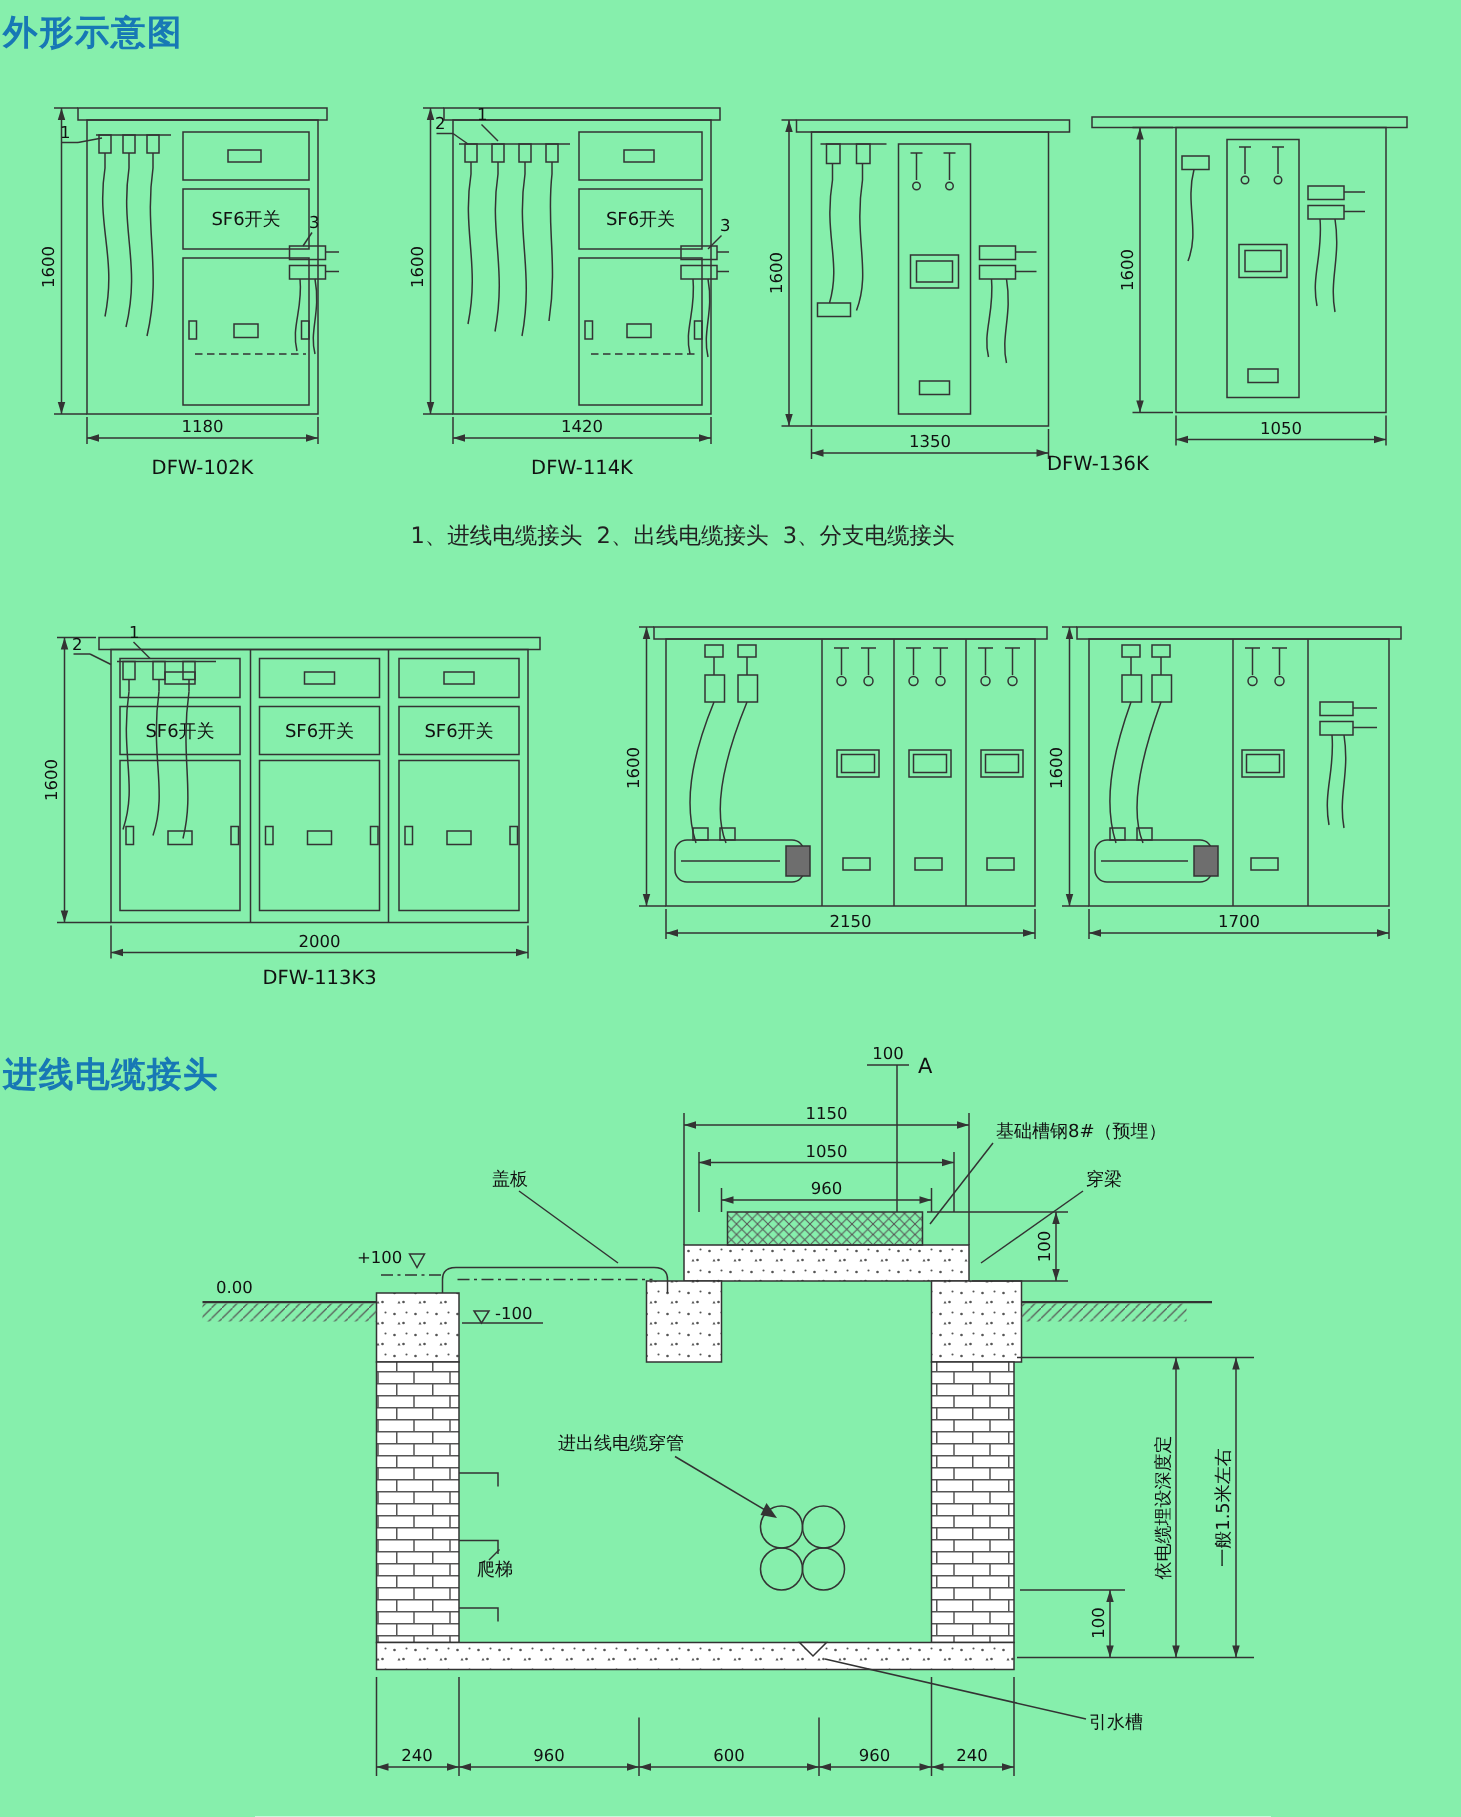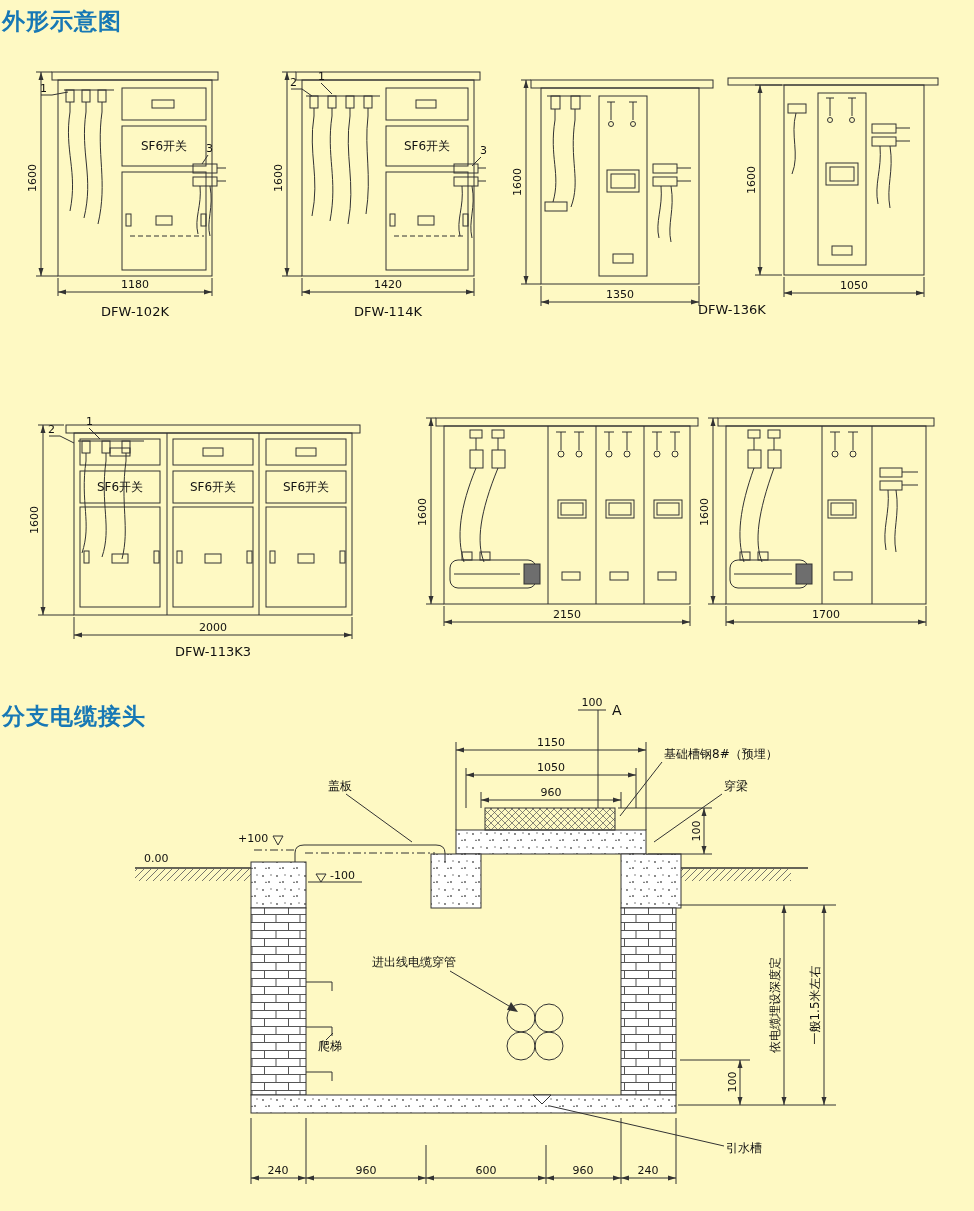--- a/index.html
+++ b/index.html
@@ -1,38 +1,38 @@
 <!DOCTYPE html>
 <html><head>
 <meta charset="utf-8">
 <style>
   *{margin:0;padding:0;box-sizing:border-box}
   html,body{background:#fff}
-  #page{position:relative;width:974px;height:1211px;background:#fef9c3;
+  #page{position:relative;width:974px;height:1211px;background:#86efac;
         font-family:"DejaVu Sans","Liberation Sans",sans-serif;overflow:hidden;color:#111}
   .sec-title{position:absolute;font-size:23px;font-weight:bold;color:#1778b5;letter-spacing:1px;white-space:nowrap}
   .legend{position:absolute;font-size:15px;color:#222;white-space:pre;text-align:center}
   .model-label{position:absolute;font-size:13px;color:#111;white-space:nowrap}
   svg{position:absolute;overflow:visible}
   svg .ln{fill:none;stroke:#333;stroke-width:1}
   svg .lnb{fill:none;stroke:#333;stroke-width:1.5}
   svg .fl{fill:#333;stroke:none}
   svg .dk{fill:#6e6e6e;stroke:#333}
   svg text{font-family:"DejaVu Sans","Liberation Sans",sans-serif;font-size:11px;fill:#111;stroke:none}
   svg .tm{text-anchor:middle}
   svg .ts{font-size:12px}
   svg .tmodel{font-size:13px}
 </style>
 </head>
 <body>
 
 <div id="page">
 
   <div class="sec-title" style="left:2px;top:6px">外形示意图</div>
-  <div class="sec-title" style="left:2px;top:701px">分支电缆接头</div>
+  <div class="sec-title" style="left:2px;top:701px">进线电缆接头</div>
 
   <svg style="left:28px;top:66px" width="212" height="258" viewBox="0 0 212 258">
     <g>
       <line class="ln" x1="13" y1="6" x2="13" y2="210"></line>
       <line class="ln" x1="8" y1="6" x2="24" y2="6"></line>
       <line class="ln" x1="8" y1="210" x2="30" y2="210"></line>
       <path class="fl" d="M13,6 l-2.5,8 h5 z M13,210 l-2.5,-8 h5 z"></path>
       <text class="tm" transform="translate(8,112) rotate(-90)">1600</text>
     </g>
     <g class="ln">
@@ -245,20 +245,21 @@
       <line class="ln" x1="58" y1="211" x2="58" y2="231"></line>
       <line class="ln" x1="198" y1="211" x2="198" y2="231"></line>
       <line class="ln" x1="58" y1="227" x2="198" y2="227"></line>
       <path class="fl" d="M58,227 l8,-2.5 v5 z M198,227 l-8,-2.5 v5 z"></path>
       <text class="tm" x="128" y="223">1050</text>
     </g>
   </svg>
 
   <div class="model-label" style="left:698px;top:302px">DFW-136K</div>
 
+  <div class="legend" style="left:150px;top:348px;width:610px">1、进线电缆接头  2、出线电缆接头  3、分支电缆接头</div>
 
   <svg style="left:30px;top:415px" width="338" height="244" viewBox="0 0 338 244">
     <g>
       <line class="ln" x1="13" y1="10" x2="13" y2="200"></line>
       <line class="ln" x1="8" y1="10" x2="34" y2="10"></line>
       <line class="ln" x1="8" y1="200" x2="44" y2="200"></line>
       <path class="fl" d="M13,10 l-2.5,8 h5 z M13,200 l-2.5,-8 h5 z"></path>
       <text class="tm" transform="translate(8,105) rotate(-90)">1600</text>
     </g>
     <g class="ln">

